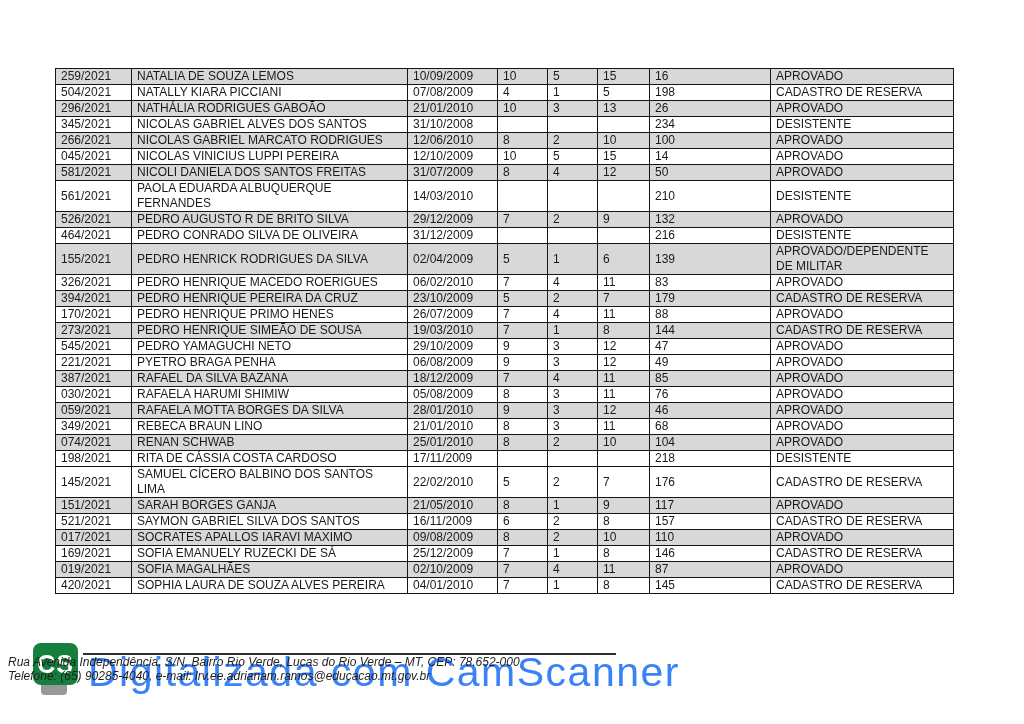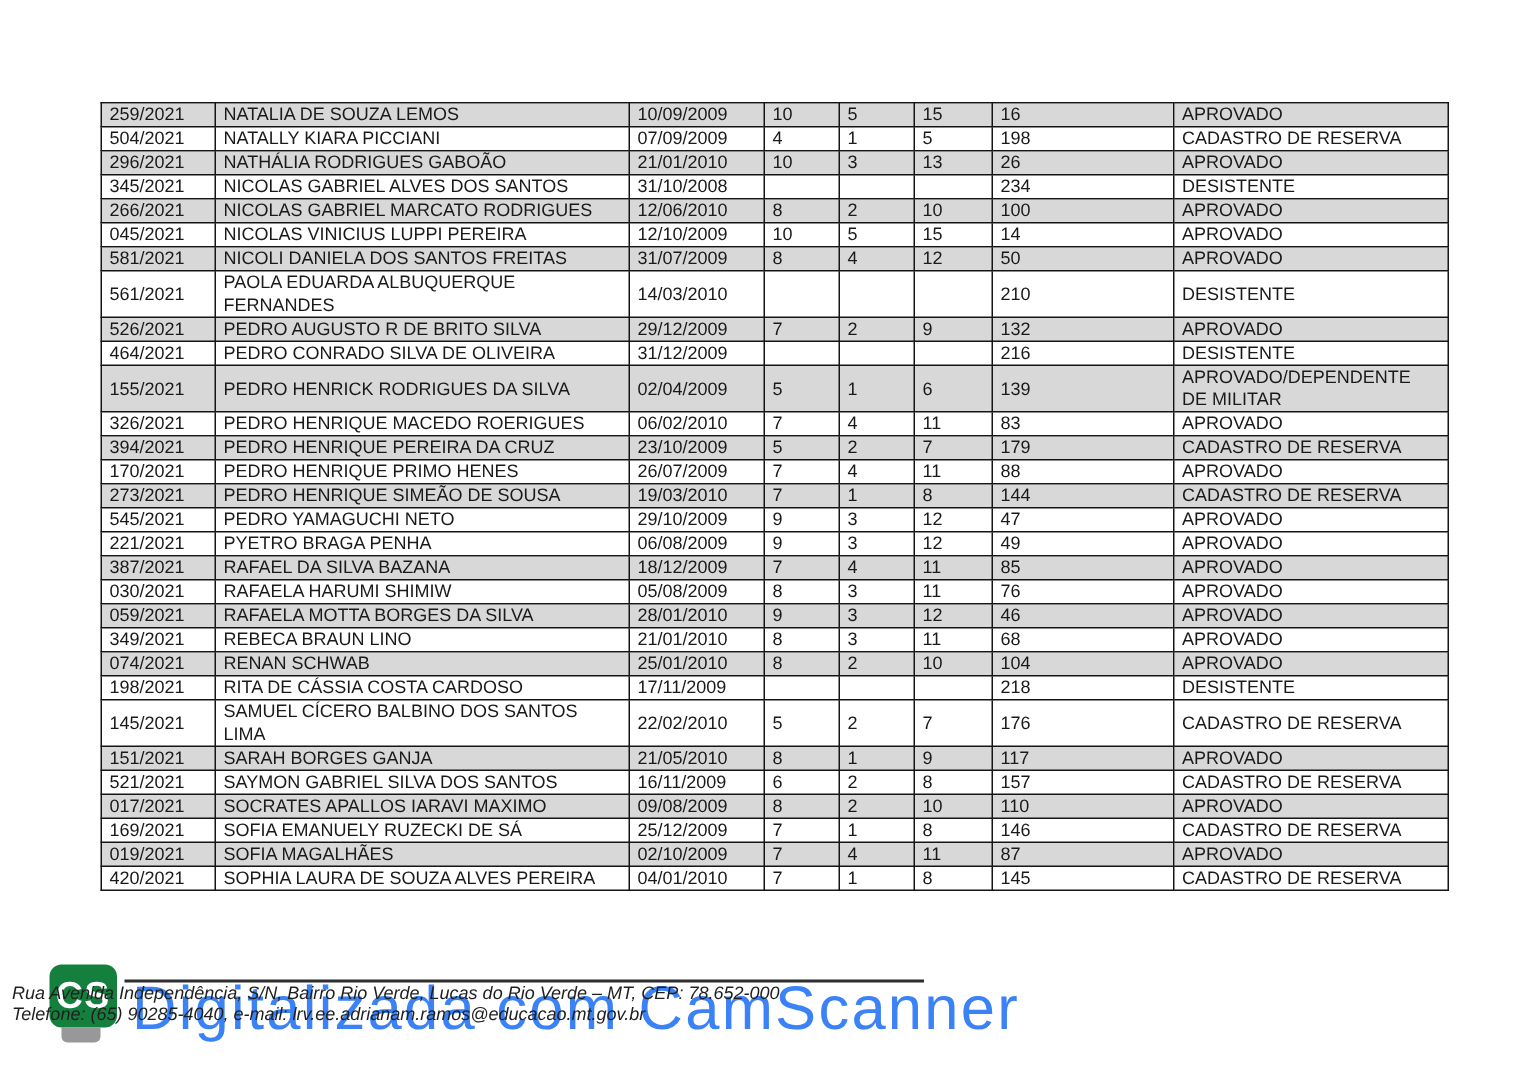--- a/index.html
+++ b/index.html
@@ -9,21 +9,21 @@
     font-family:"Liberation Sans",sans-serif;
     position:relative;
     overflow:hidden;
     color:#1a1a1a;
   }
   .page{position:absolute;inset:0;}
 
   
   table.results-table{
     position:absolute;
-    left:67px;top:68px;
+    left:55px;top:68px;
     width:898px;
     border-collapse:collapse;
     table-layout:fixed;
     font-size:12px;
   }
   table.results-table td{
     border:1px solid #151515;
     padding:0 5px 0 5px;
     line-height:15px;
     vertical-align:middle;
@@ -115,21 +115,21 @@
           <td>10/09/2009</td>
           <td>10</td>
           <td>5</td>
           <td>15</td>
           <td>16</td>
           <td class="bold">APROVADO</td>
         </tr>
         <tr>
           <td>504/2021</td>
           <td>NATALLY KIARA PICCIANI</td>
-          <td>07/09/2009</td>
+          <td>07/08/2009</td>
           <td>4</td>
           <td>1</td>
           <td>5</td>
           <td>198</td>
           <td>CADASTRO DE RESERVA</td>
         </tr>
         <tr class="shaded">
           <td>296/2021</td>
           <td>NATHÁLIA RODRIGUES GABOÃO</td>
           <td>21/01/2010</td>

